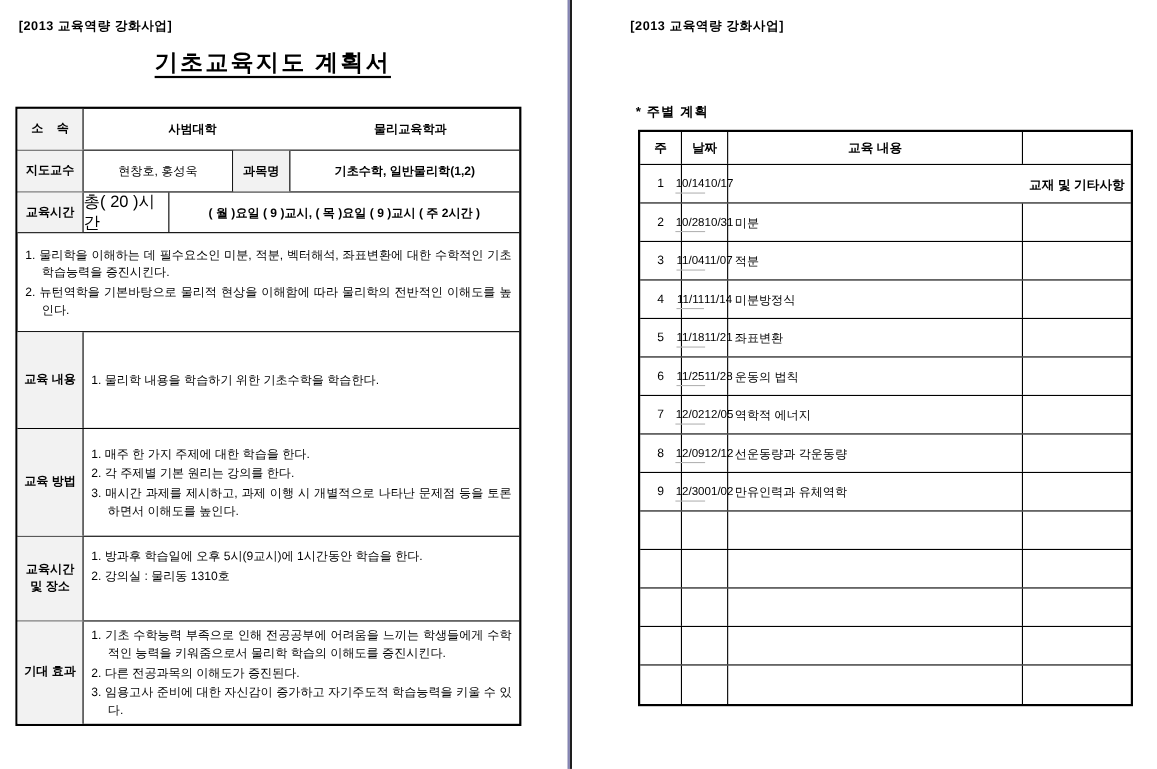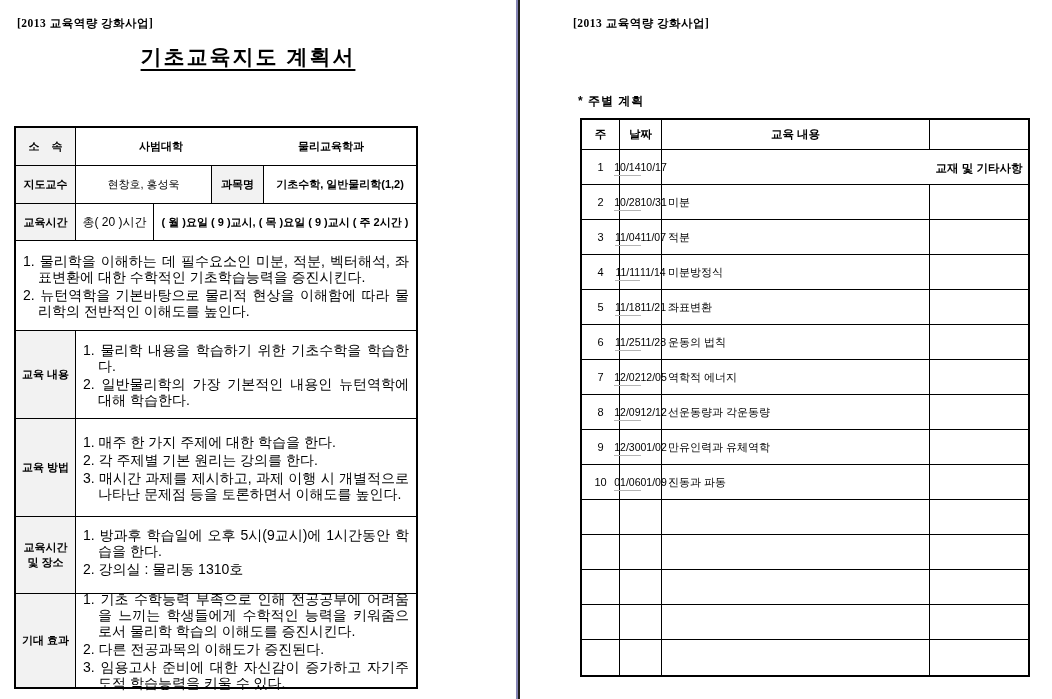--- a/index.html
+++ b/index.html
@@ -8,47 +8,47 @@
   .stage { position:relative; width:1052px; height:699px; background:#fff; }
 
   
   .page-divider { position:absolute; left:516px; top:0; width:3px; height:699px;
                   background:#c9c9c9; border-left:2px solid #8484b4; border-right:2px solid #1e1e1e; }
 
   .page { position:absolute; top:0; height:699px; }
   .page-left  { left:0; width:516px; }
   .page-right { left:523px; width:529px; }
 
-  .program-tag { position:absolute; font-size:11.5px; font-weight:bold; letter-spacing:.5px;font-family:Liberation Serif, serif; }
+  .program-tag { position:absolute; font-size:11.5px; font-weight:bold; letter-spacing:.5px; }
   .page-left  .program-tag { left:17px; top:16px; }
   .page-right .program-tag { left:50px; top:16px; }
 
   .doc-title { position:absolute; left:0; top:43px; width:496px; text-align:center;
                font-size:21px; font-weight:bold; letter-spacing:2px;
                text-decoration:underline; text-underline-offset:5px; }
 
   
-  .ltable { position:absolute; left:14px; top:97px; width:404px; border:2px solid #000; background:#fff;margin-top:29px; }
+  .ltable { position:absolute; left:14px; top:97px; width:460px; border:2px solid #000; background:#fff; }
   .lrow { display:flex; border-bottom:1px solid #000; }
   .lrow:last-child { border-bottom:none; }
   .lcell { border-right:1px solid #000; display:flex; align-items:center; }
   .lcell:last-child { border-right:none;font-weight:bold; }
   .lbl { width:60px; background:#f2f2f2; justify-content:center; text-align:center;
          font-weight:bold; font-size:11px; line-height:15px; padding:2px; }
   .lbl.pre { white-space:pre; }
   .val { font-size:11px; justify-content:center; }
   .h38 { height:38px; } .h37 { height:37px; }
   .aff-cell { flex:1; display:flex; }
   .aff-cell span { flex:1; text-align:center; font-size:11px; align-self:center; }
   .w136 { width:136px; } .w52 { width:52px; background:#f2f2f2; font-weight:bold; font-size:11px; justify-content:center; }
   .flex1 { flex:1; }
   .right-al { justify-content:flex-end; padding-right:14px; }
-  .w78 { width:78px; justify-content:center; font-size:12px; }
+  .w78 { width:78px; justify-content:center; font-size:15px; }
   .sec-items { flex:1; padding:6px 7px; display:flex; flex-direction:column; justify-content:center; gap:2px; }
-  .sec-item { font-size:14px; line-height:16px; text-align:justify; padding-left:15px; text-indent:-15px; }
+  .sec-item { font-size:11px; line-height:16px; text-align:justify; padding-left:15px; text-indent:-15px; }
 
   
   .weekly-title { position:absolute; left:55px; top:93px; font-size:12px; font-weight:bold; letter-spacing:1px; }
   .rtable { position:absolute; left:57px; top:118px; width:450px; border:2px solid #000; background:#fff; }
   .rrow { display:flex; border-bottom:1px solid #000; height:35px; }
   .rrow.head { height:30px; }
   .rrow:last-child { border-bottom:none; }
   .rcell { border-right:1px solid #000; display:flex; align-items:center; justify-content:center; font-size:11px; }
   .rcell:last-child { border-right:none; }
   .c-week { width:38px; } .c-date { width:42px; } .c-content { width:268px; justify-content:flex-start; padding-left:6px; } .c-notes { flex:1;margin-top:48px; }
@@ -94,21 +94,20 @@
         <div class="sec-items">
           <div class="sec-item">1. 물리학을 이해하는 데 필수요소인 미분, 적분, 벡터해석, 좌표변환에 대한 수학적인 기초학습능력을 증진시킨다.</div>
           <div class="sec-item">2. 뉴턴역학을 기본바탕으로 물리적 현상을 이해함에 따라 물리학의 전반적인 이해도를 높인다.</div>
         </div>
       </div>
 
       <div class="lrow" style="height:88px">
         <div class="lcell lbl">교육 내용</div>
         <div class="sec-items">
           <div class="sec-item">1. 물리학 내용을 학습하기 위한 기초수학을 학습한다.</div>
-          <div class="sec-item">2. 일반물리학의 가장 기본적인 내용인 뉴턴역학에 대해 학습한다.</div>
         </div>
       </div>
 
       <div class="lrow" style="height:98px">
         <div class="lcell lbl">교육 방법</div>
         <div class="sec-items">
           <div class="sec-item">1. 매주 한 가지 주제에 대한 학습을 한다.</div>
           <div class="sec-item">2. 각 주제별 기본 원리는 강의를 한다.</div>
           <div class="sec-item">3. 매시간 과제를 제시하고, 과제 이행 시 개별적으로 나타난 문제점 등을 토론하면서 이해도를 높인다.</div>
         </div>
@@ -222,29 +221,20 @@
       </div>
       <div class="rrow">
         <div class="rcell c-week">9</div>
         <div class="rcell c-date date-stack">
           <div class="d">12/30</div>
           <div class="d">01/02</div>
         </div>
         <div class="rcell c-content">만유인력과 유체역학</div>
         <div class="rcell c-notes"></div>
       </div>
-      <div class="rrow">
-        <div class="rcell c-week">10</div>
-        <div class="rcell c-date date-stack">
-          <div class="d">01/06</div>
-          <div class="d">01/09</div>
-        </div>
-        <div class="rcell c-content">진동과 파동</div>
-        <div class="rcell c-notes"></div>
-      </div>
 
       <div class="rrow">
         <div class="rcell c-week"></div>
         <div class="rcell c-date"></div>
         <div class="rcell c-content"></div>
         <div class="rcell c-notes"></div>
       </div>
       <div class="rrow">
         <div class="rcell c-week"></div>
         <div class="rcell c-date"></div>

